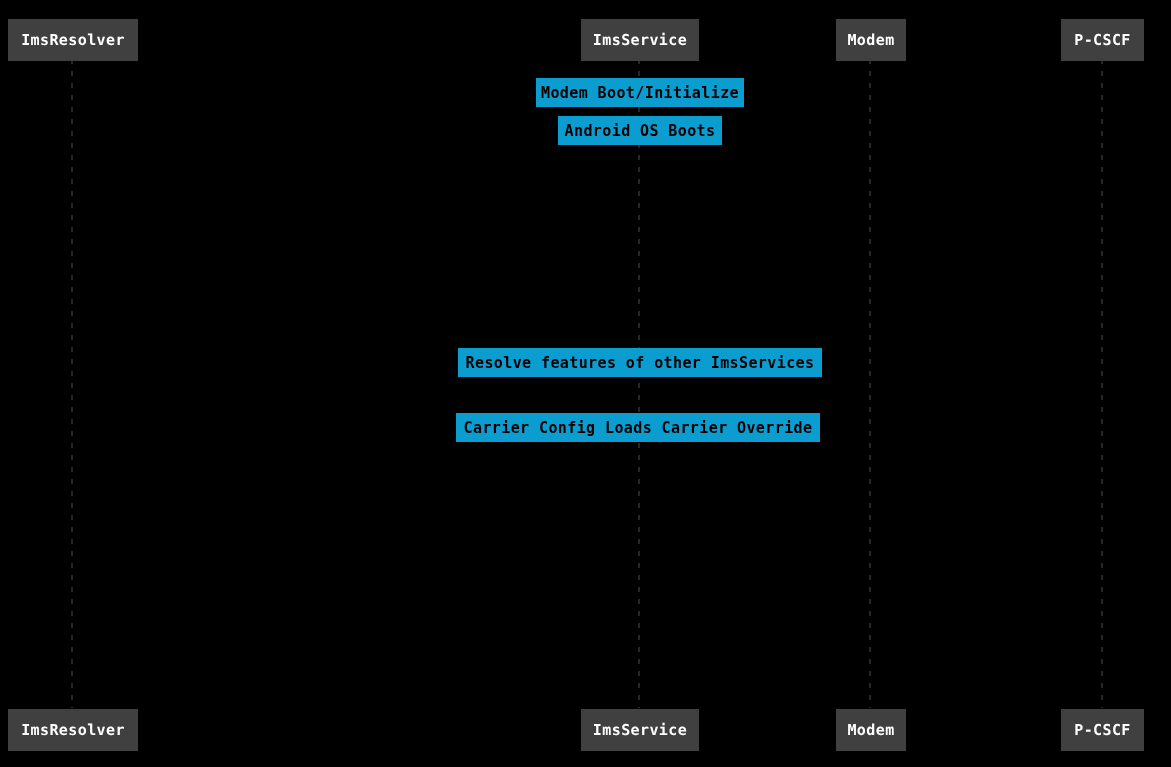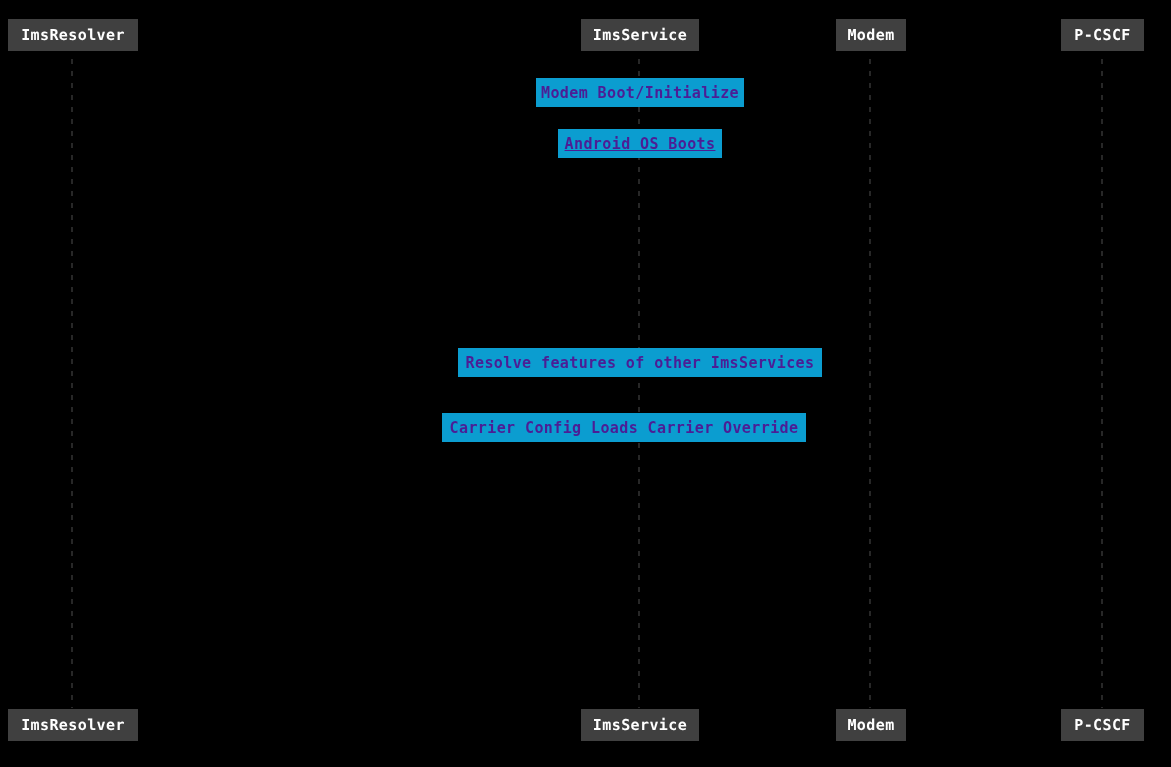--- a/index.html
+++ b/index.html
@@ -34,41 +34,41 @@
         transparent 12px);
     background-size: 2px 12px;
     background-repeat: repeat-y;
     opacity: 0.9;
     pointer-events: none;
   }
 
   
   .participant {
     position: absolute;
-    height: 32px;
+    height: 42px;
     background: #404040;
     color: #ffffff;
     display: flex;
     align-items: center;
     justify-content: center;
     font-size: 15px;
     font-weight: bold;
     letter-spacing: 0.4px;
     white-space: nowrap;
     text-rendering: geometricPrecision;
   }
   .participant.top    { top: 19px; }
   .participant.bottom { top: 709px; }
 
   
   .note {
     position: absolute;
     height: 29px;
     background: #0b9dd0;
-    color: #4c1d95;
+    color: #000000;
     display: flex;
     align-items: center;
     justify-content: center;
     font-size: 15px;
     font-weight: bold;
     letter-spacing: 0.4px;
     white-space: nowrap;
     z-index: 3;
   }
 </style>
@@ -96,27 +96,27 @@
       </div>
       <div class="participant top" style="left: 1061px; width: 83px;">
         <span>P-CSCF</span>
       </div>
     </div>
 
   <div id="notes">
       <div class="note" style="left: 536px; width: 208px; top: 78px;">
         <span>Modem Boot/Initialize</span>
       </div>
-      <div class="note" style="left: 558px; width: 164px; top: 129px; text-decoration: underline;">
+      <div class="note" style="left: 558px; width: 164px; top: 116px;">
         <span>Android OS Boots</span>
       </div>
       <div class="note" style="left: 458px; width: 364px; top: 348px;">
         <span>Resolve features of other ImsServices</span>
       </div>
-      <div class="note" style="left: 442px; width: 364px; top: 413px;">
+      <div class="note" style="left: 456px; width: 364px; top: 413px;">
         <span>Carrier Config Loads Carrier Override</span>
       </div>
     </div>
 
   <div id="participants-bottom">
       <div class="participant bottom" style="left: 8px; width: 130px;">
         <span>ImsResolver</span>
       </div>
       <div class="participant bottom" style="left: 581px; width: 118px;">
         <span>ImsService</span>

